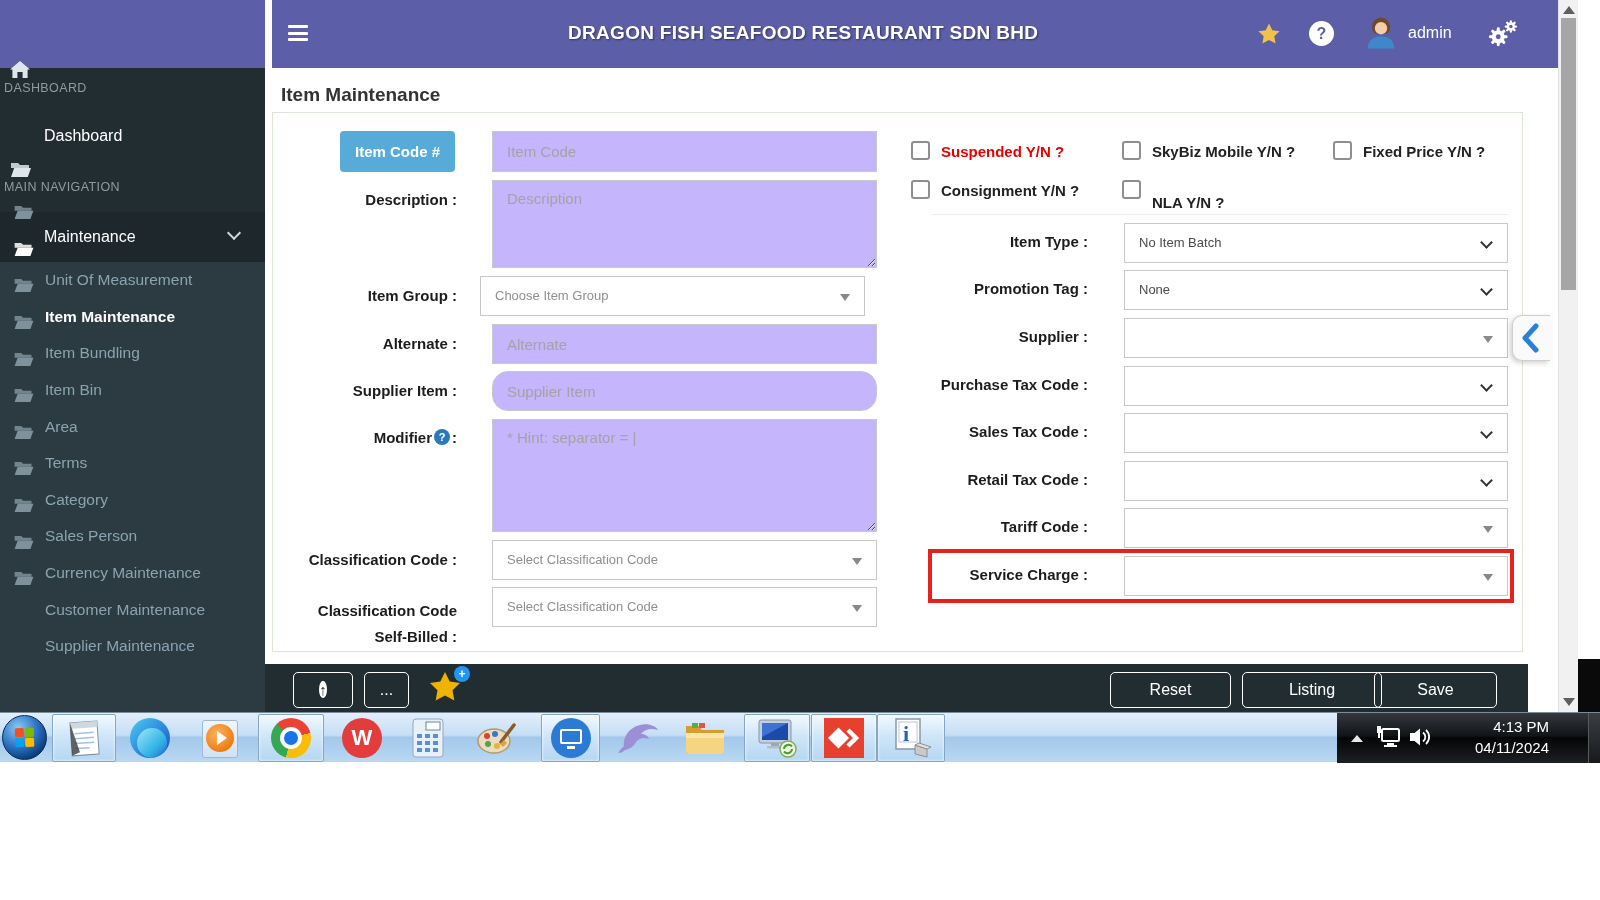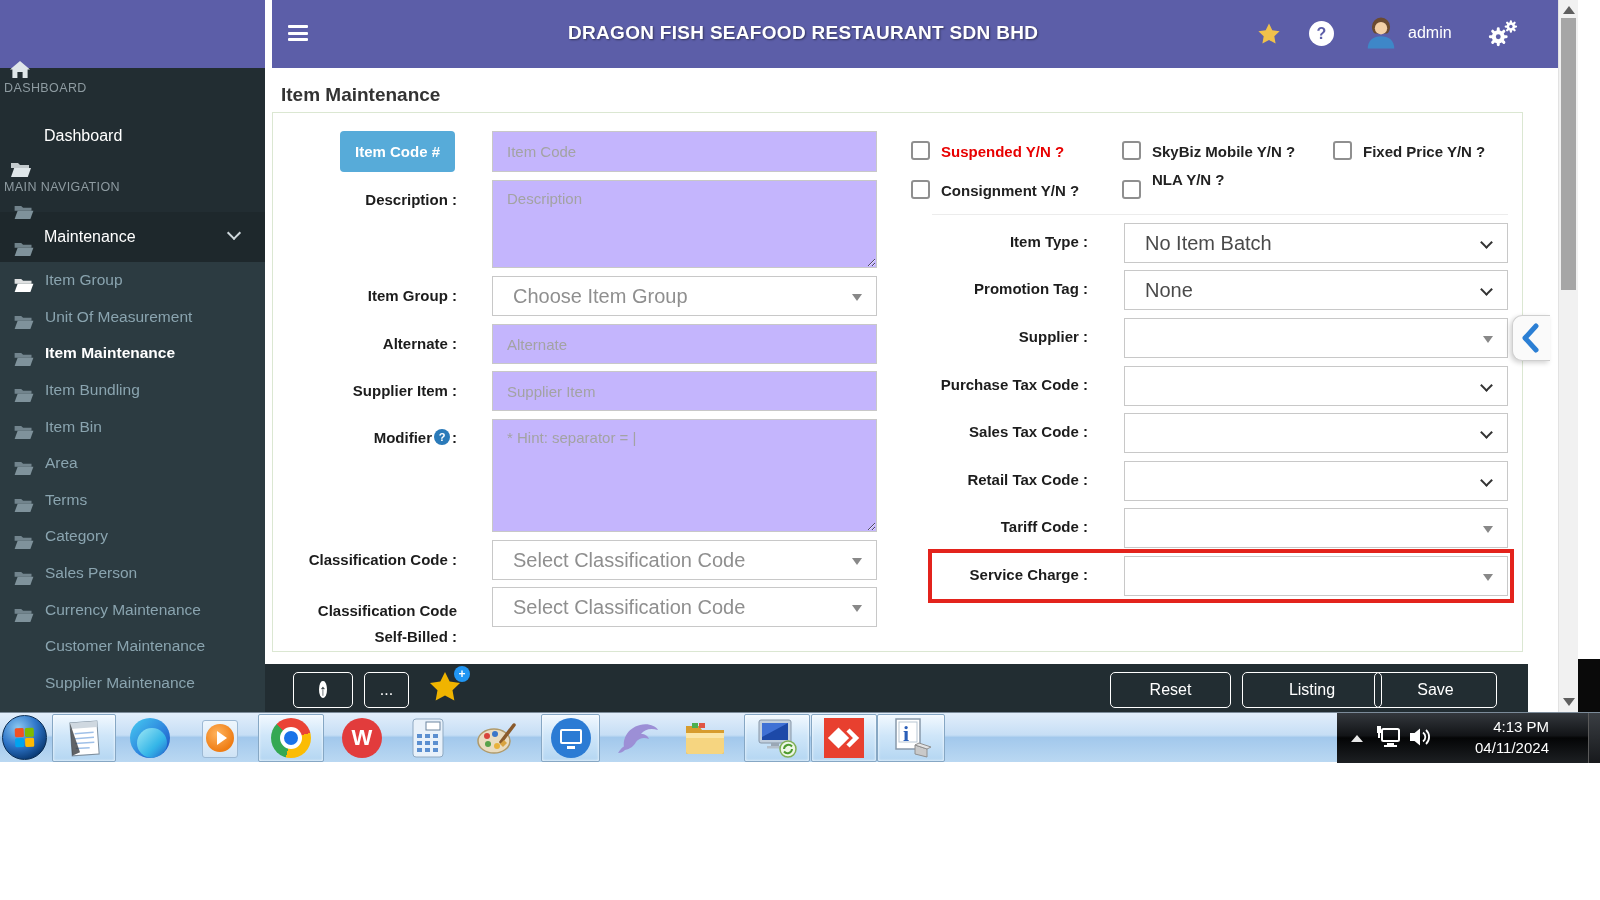--- a/index.html
+++ b/index.html
@@ -34,21 +34,21 @@
 
   
   .page-title { left:281px; top:84px; font-size:19px; font-weight:bold; color:#333; }
   .panel { left:272px; top:112px; width:1251px; height:540px; background:#fff; border:1px solid #dbe7d2; }
   .lbl { position:absolute; font-size:15px; font-weight:bold; color:#1c1c1c; text-align:right; }
   .lbl-l { left:270px; width:187px; }
   .lbl-r { left:890px; width:198px; }
   .inp, .ta { position:absolute; border:1px solid #c8c8c8; background:#c4b5fd; font-family:"Liberation Sans",sans-serif; font-size:15px; color:#444; padding:0 14px; outline:none; }
   .ta { padding:9px 14px; resize:both; }
   .inp::placeholder, .ta::placeholder { color:#a3a3a3; opacity:1; }
-  .sel { position:absolute; border:1px solid #c8c8c8; background:#fff; font-size:20px; color:#4a4a4a; line-height:38px; padding-left:20px; cursor:pointer; }
+  .sel { position:absolute; border:1px solid #c8c8c8; background:#fff; font-size:13px; color:#4a4a4a; line-height:38px; padding-left:14px; cursor:pointer; }
   .sel.ph { color:#8f8f8f; }
   .arr-chev { position:absolute; right:16px; top:14px; width:9px; height:9px; border-right:2.2px solid #333; border-bottom:2.2px solid #333; transform:rotate(45deg); }
   .arr-tri { position:absolute; right:14px; top:17px; width:0; height:0; border-left:5px solid transparent; border-right:5px solid transparent; border-top:7px solid #888; }
   .btn-itemcode { left:340px; top:131px; width:115px; height:41px; background:#57abd9; border-radius:4px; color:#fff; font-size:15px; font-weight:bold; text-align:center; line-height:41px; cursor:pointer; }
   .cb { position:absolute; width:19px; height:19px; border:2px solid #8f8f8f; border-radius:3px; background:#fff; cursor:pointer; }
   .cbl { position:absolute; font-size:15px; font-weight:bold; color:#222; line-height:20px; }
   .cbl.red { color:#e80000; }
   .hr-light { position:absolute; height:1px; background:#ececec; }
   .help-dot { display:inline-block; width:16px; height:16px; background:#2a7ab9; color:#fff; border-radius:50%; font-size:11px; font-weight:bold; text-align:center; line-height:16px; vertical-align:2px; margin:0 2px; cursor:pointer; }
   .red-box { left:928px; top:549px; width:586px; height:54px; border:4px solid #e3231c; pointer-events:none; z-index:5; }
@@ -166,26 +166,20 @@
           <use href="#i-folder" width="22" height="16"></use>
         </svg>
       <span>Maintenance</span>
       <i class="chev-down"></i>
     </div>
     <div class="submenu">
       <div class="sub-item">
           <svg class="ic">
             <use href="#i-folder" width="20" height="15"></use>
           </svg>
-          <span>Item Group</span>
-        </div>
-      <div class="sub-item">
-          <svg class="ic">
-            <use href="#i-folder" width="20" height="15"></use>
-          </svg>
           <span>Unit Of Measurement</span>
         </div>
       <div class="sub-item active">
           <svg class="ic">
             <use href="#i-folder" width="20" height="15"></use>
           </svg>
           <span>Item Maintenance</span>
         </div>
       <div class="sub-item">
           <svg class="ic">
@@ -245,42 +239,42 @@
   </div>
 
   <div class="abs page-title">Item Maintenance</div>
   <div class="abs panel"></div>
 
   <div class="abs btn-itemcode">Item Code #</div>
   <input class="inp" style="left: 492px; top: 131px; width: 385px; height: 41px;" placeholder="Item Code">
   <div class="lbl lbl-l" style="top:191px;">Description :</div>
   <textarea class="ta" style="left: 492px; top: 180px; width: 385px; height: 88px;" placeholder="Description"></textarea>
   <div class="lbl lbl-l" style="top:287px;">Item Group :</div>
-  <div class="sel ph" style="left:492px; top:276px; width:385px; height:40px;"><span>Choose Item Group</span><i class="arr-tri"></i></div>
+  <div class="sel ph" style="left:480px; top:276px; width:385px; height:40px;"><span>Choose Item Group</span><i class="arr-tri"></i></div>
   <div class="lbl lbl-l" style="top:335px;">Alternate :</div>
   <input class="inp" style="left: 492px; top: 324px; width: 385px; height: 40px;" placeholder="Alternate">
   <div class="lbl lbl-l" style="top:382px;">Supplier Item :</div>
-  <input class="inp" style="left: 492px; top: 371px; width: 385px; height: 40px;" placeholder="Supplier Item">
+  <input class="inp" style="left: 492px; top: 371px; width: 385px; height: 40px; border-radius: 16px;" placeholder="Supplier Item">
   <div class="lbl lbl-l" style="top:429px;"><span>Modifier</span><span class="help-dot">?</span><span>:</span></div>
   <textarea class="ta" style="left: 492px; top: 419px; width: 385px; height: 113px;" placeholder="* Hint: separator = |"></textarea>
   <div class="lbl lbl-l" style="top:551px;">Classification Code :</div>
   <div class="sel ph" style="left:492px; top:540px; width:385px; height:40px;"><span>Select Classification Code</span><i class="arr-tri"></i></div>
   <div class="lbl lbl-l" style="top:598px; line-height:26px;"><span>Classification Code</span><br><span>Self-Billed :</span></div>
   <div class="sel ph" style="left:492px; top:587px; width:385px; height:40px;"><span>Select Classification Code</span><i class="arr-tri"></i></div>
 
   <div class="cb" style="left:911px; top:141px;"></div>
   <div class="cbl red" style="left:941px; top:142px;">Suspended Y/N ?</div>
   <div class="cb" style="left:1122px; top:141px;"></div>
   <div class="cbl" style="left:1152px; top:142px;">SkyBiz Mobile Y/N ?</div>
   <div class="cb" style="left:1333px; top:141px;"></div>
   <div class="cbl" style="left:1363px; top:142px;">Fixed Price Y/N ?</div>
   <div class="cb" style="left:911px; top:180px;"></div>
   <div class="cbl" style="left:941px; top:181px;">Consignment Y/N ?</div>
   <div class="cb" style="left:1122px; top:180px;"></div>
-  <div class="cbl" style="left:1152px; top:170px;">NLA Y/N ?</div>
+  <div class="cbl" style="left:1152px; top:193px;">NLA Y/N ?</div>
   <div class="hr-light" style="left:932px; top:214px; width:576px;"></div>
 
   <div class="lbl lbl-r" style="top:233px;">Item Type :</div>
   <div class="sel" style="left:1124px; top:223px; width:384px; height:40px;"><span>No Item Batch</span><i class="arr-chev"></i></div>
   <div class="lbl lbl-r" style="top:280px;">Promotion Tag :</div>
   <div class="sel" style="left:1124px; top:270px; width:384px; height:40px;"><span>None</span><i class="arr-chev"></i></div>
   <div class="lbl lbl-r" style="top:328px;">Supplier :</div>
   <div class="sel" style="left:1124px; top:318px; width:384px; height:40px;"><span></span><i class="arr-tri"></i></div>
   <div class="lbl lbl-r" style="top:376px;">Purchase Tax Code :</div>
   <div class="sel" style="left:1124px; top:366px; width:384px; height:40px;"><span></span><i class="arr-chev"></i></div>

